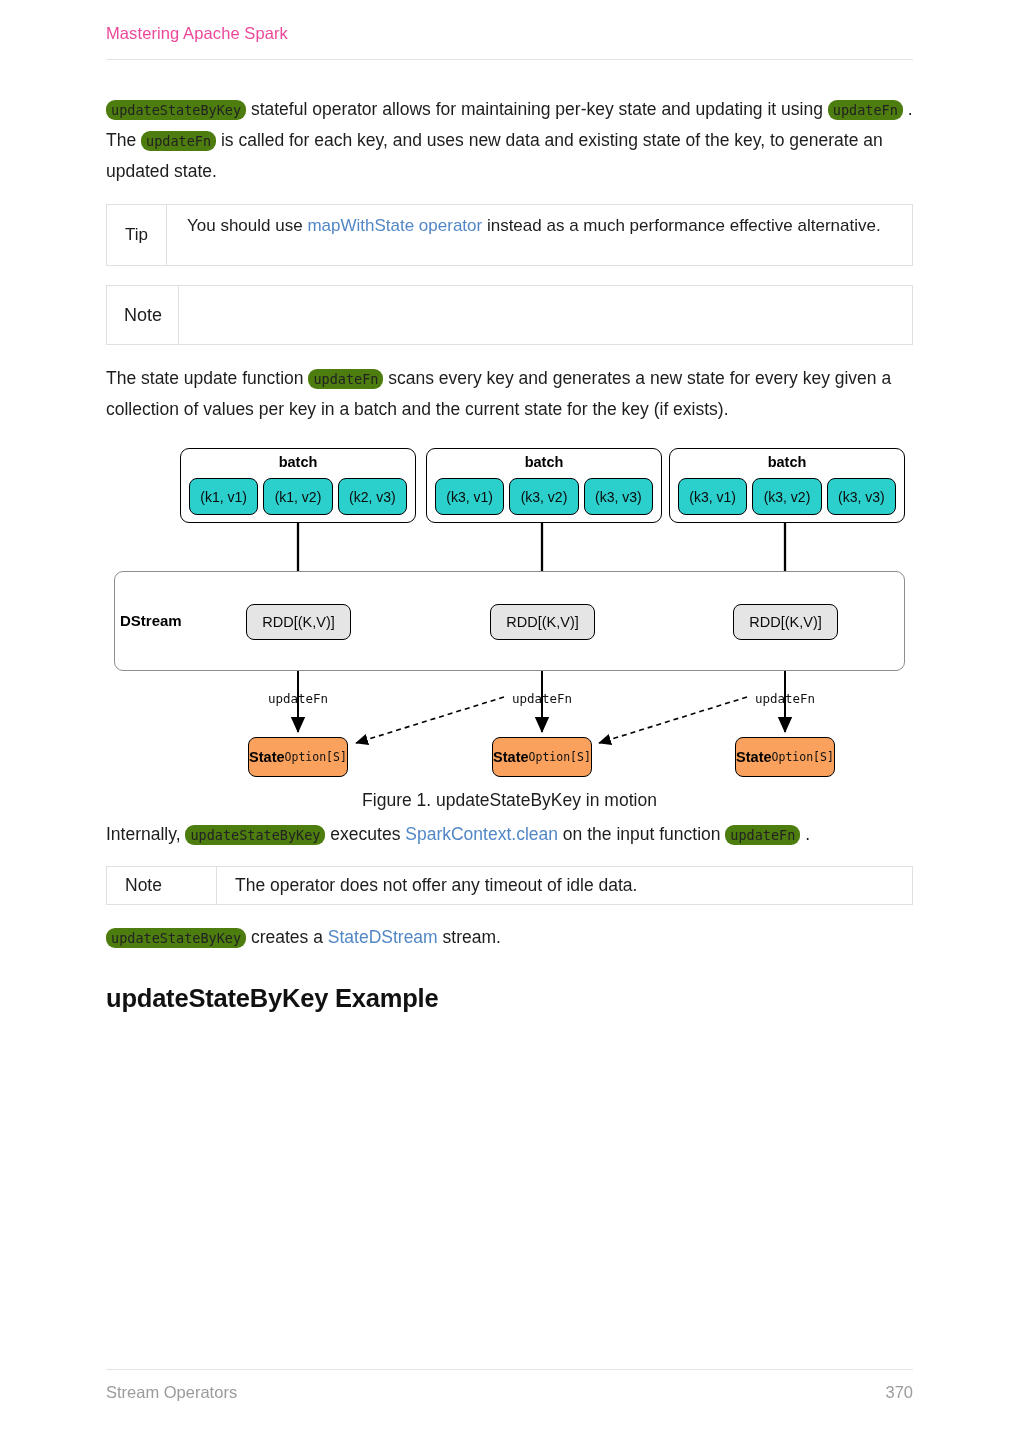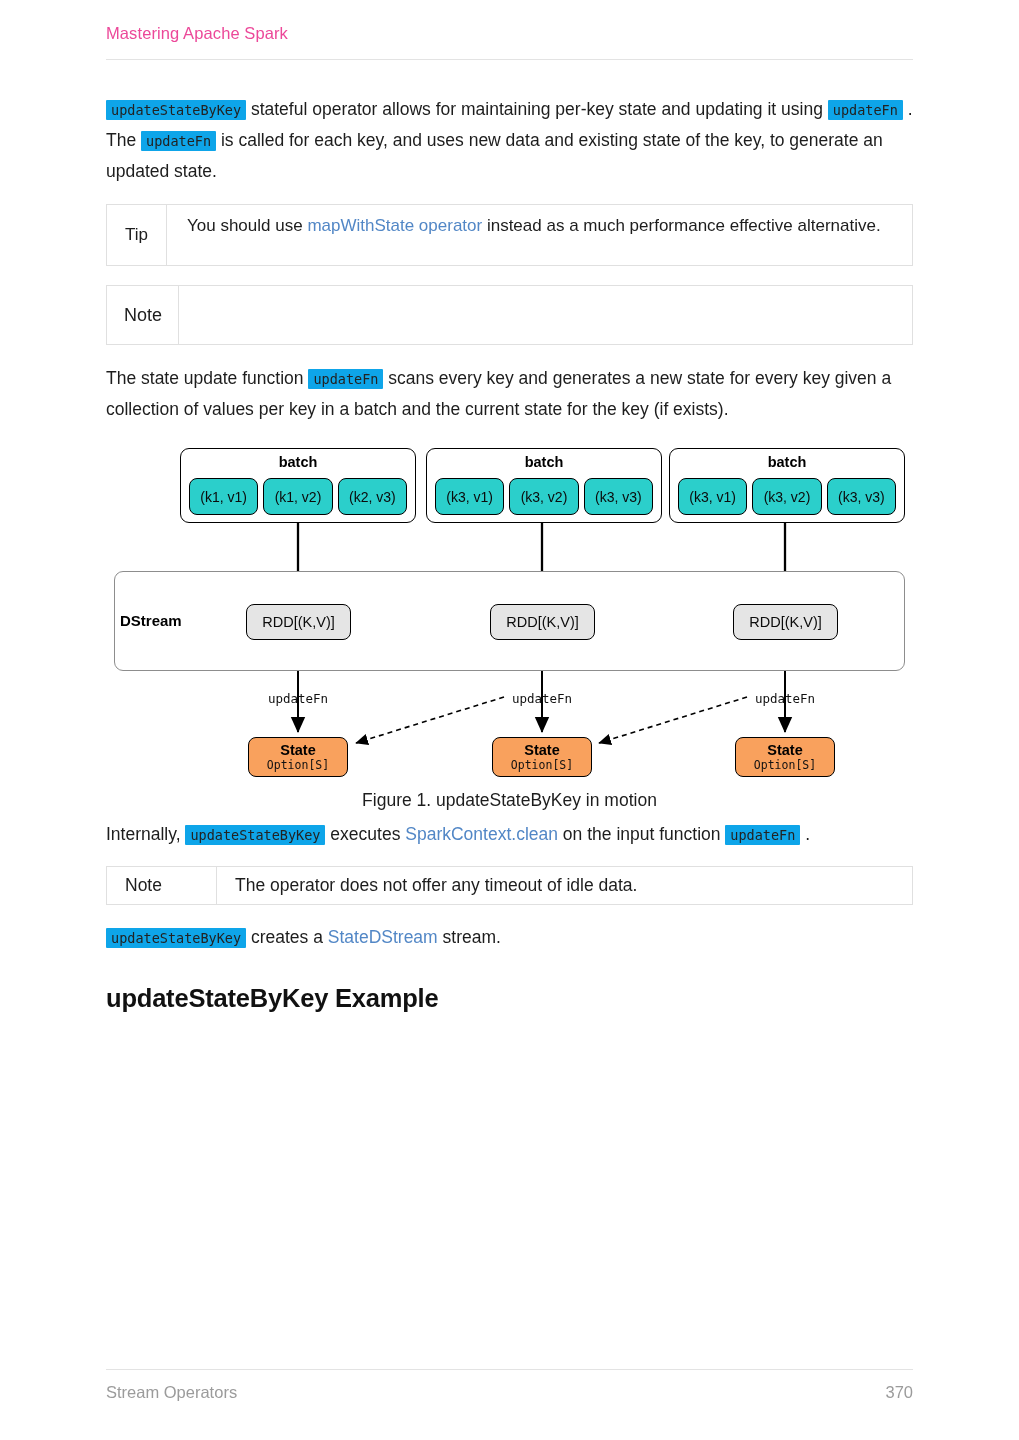--- a/index.html
+++ b/index.html
@@ -60,24 +60,24 @@
   p.para {
     margin: 0;
     font-size: 17.5px;
     line-height: 30px;
     color: #1d1d1d;
     text-align: left;
   }
   code.inline {
     font-family: "DejaVu Sans Mono", "Liberation Mono", monospace;
     font-size: 13.5px;
-    background: #0ea5e9;
+    background: #4d7c0f;
     color: #222;
     padding: 2px 5px 2px 5px;
-    border-radius: 1px;
+    border-radius: 9px;
     white-space: nowrap;
   }
   a.link {
     color: #5287c6;
     text-decoration: none;
   }
 
   
   .admon {
     border: 1px solid #e0e0e0;
@@ -275,21 +275,21 @@
   .state {
     position: absolute;
     top: 297px;
     width: 100px;
     height: 40px;
     background: #f9a15d;
     border: 1.4px solid #000;
     border-radius: 8px;
     box-sizing: border-box;
     display: flex;
-    flex-direction: column;
+    flex-direction: row;
     align-items: center;
     justify-content: center;
   }
   .state .s-title {
     font-size: 14.5px;
     font-weight: bold;
     color: #000;
     line-height: 16px;
   }
   .state .s-sub {

